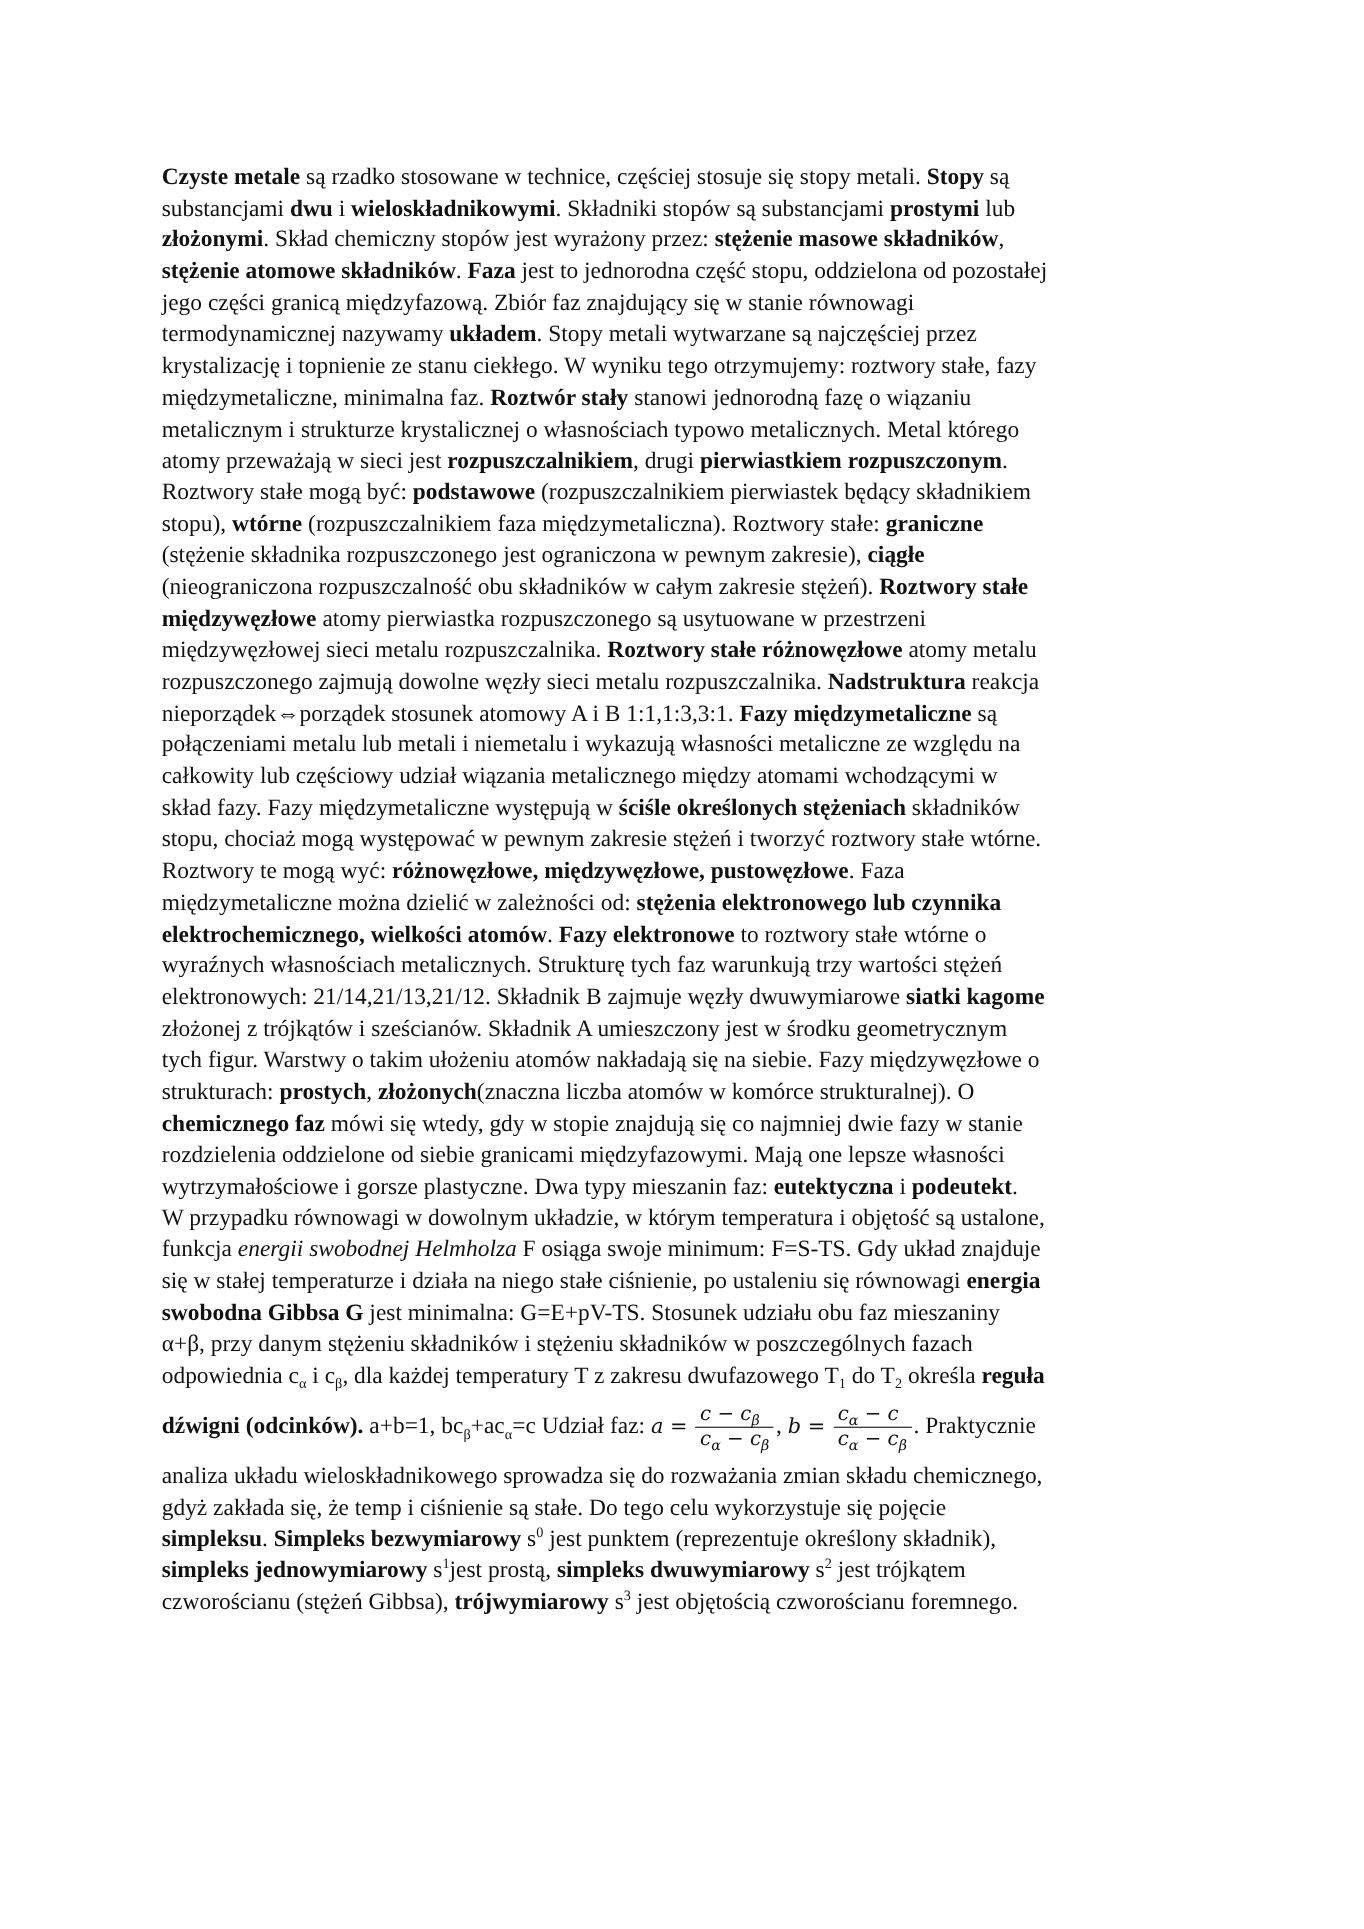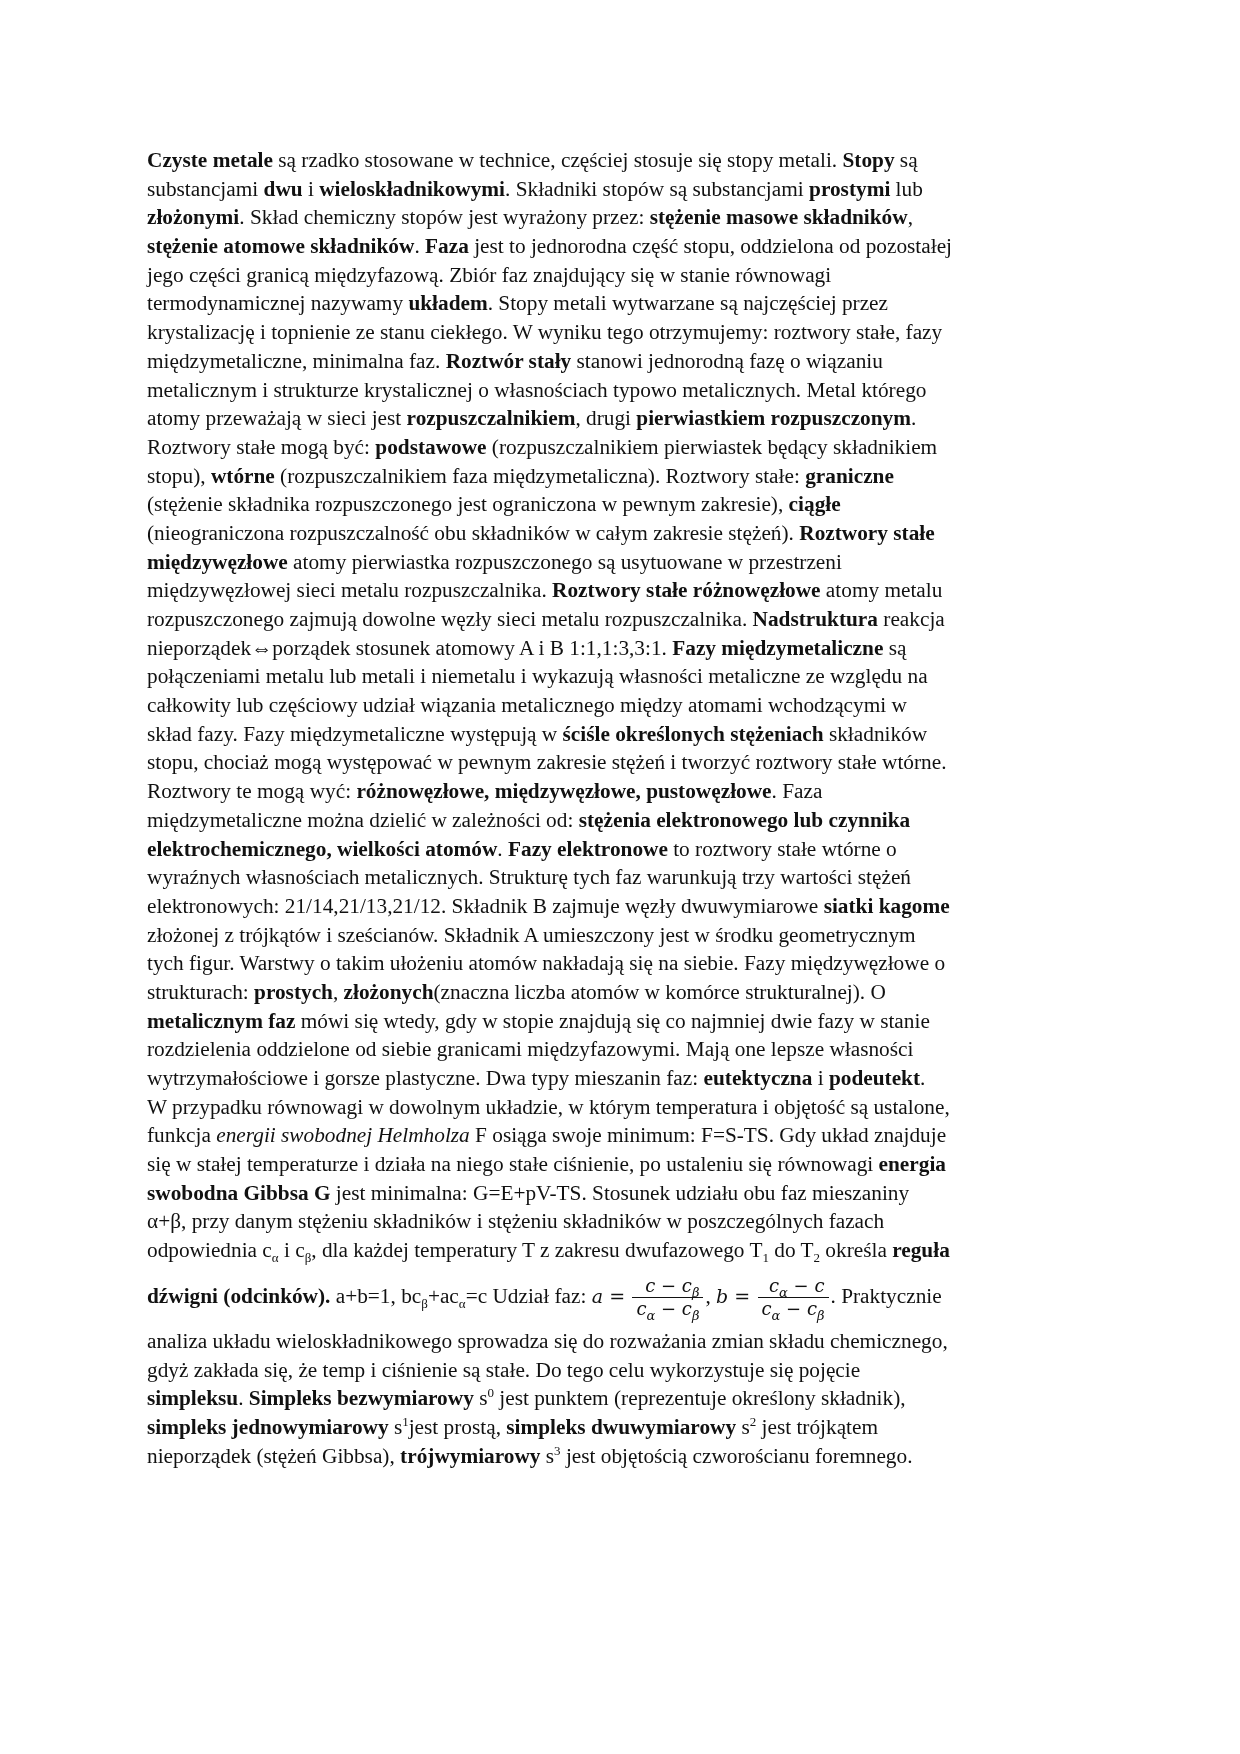--- a/index.html
+++ b/index.html
@@ -7,21 +7,21 @@
   .page {
     position: absolute; left: 147px; top: 146px; width: 950px;
     font-family: "Liberation Serif", "DejaVu Serif", serif;
     font-size: 21.3px; line-height: 28.7px; color: #111;
   }
   .line { white-space: nowrap; height: 28.7px; }
   .line.tall { height: 62px; line-height: 62px; }
   b { font-weight: bold; }
   i { font-style: italic; text-align: center; }
   .frac {
-    display: inline-block; vertical-align: middle; text-align: right;
+    display: inline-block; vertical-align: middle; text-align: left;
     font-family: "DejaVu Serif", serif; font-style: italic; font-size: 18px; line-height: 22px;
     margin: 0 2px;
   }
   .frac .num { display: block; border-bottom: 1.3px solid #111; padding: 0 4px; }
   .frac .den { display: block; padding: 0 4px; }
   .mathvar { font-family: "DejaVu Serif", serif; font-style: italic; font-size: 19px; }
   sub, sup { font-size: 13px; line-height: 0; }
 </style>
 </head>
 <body>
@@ -51,21 +51,21 @@
       <div class="line"><span>skład fazy. Fazy międzymetaliczne występują w </span><b>ściśle określonych stężeniach</b><span> składników</span></div>
       <div class="line"><span>stopu, chociaż mogą występować w pewnym zakresie stężeń i tworzyć roztwory stałe wtórne.</span></div>
       <div class="line"><span>Roztwory te mogą wyć: </span><b>różnowęzłowe, międzywęzłowe, pustowęzłowe</b><span>. Faza</span></div>
       <div class="line"><span>międzymetaliczne można dzielić w zależności od: </span><b>stężenia elektronowego lub czynnika</b></div>
       <div class="line"><b>elektrochemicznego, wielkości atomów</b><span>. </span><b>Fazy elektronowe</b><span> to roztwory stałe wtórne o</span></div>
       <div class="line"><span>wyraźnych własnościach metalicznych. Strukturę tych faz warunkują trzy wartości stężeń</span></div>
       <div class="line"><span>elektronowych: 21/14,21/13,21/12. Składnik B zajmuje węzły dwuwymiarowe </span><b>siatki kagome</b></div>
       <div class="line"><span>złożonej z trójkątów i sześcianów. Składnik A umieszczony jest w środku geometrycznym</span></div>
       <div class="line"><span>tych figur. Warstwy o takim ułożeniu atomów nakładają się na siebie. Fazy międzywęzłowe o</span></div>
       <div class="line"><span>strukturach: </span><b>prostych</b><span>, </span><b>złożonych</b><span>(znaczna liczba atomów w komórce strukturalnej). O</span></div>
-      <div class="line"><b>metalicznym faz</b><span> mówi się wtedy, gdy w stopie znajdują się co najmniej dwie fazy w stanie</span></div>
+      <div class="line"><b>chemicznego faz</b><span> mówi się wtedy, gdy w stopie znajdują się co najmniej dwie fazy w stanie</span></div>
       <div class="line"><span>rozdzielenia oddzielone od siebie granicami międzyfazowymi. Mają one lepsze własności</span></div>
       <div class="line"><span>wytrzymałościowe i gorsze plastyczne. Dwa typy mieszanin faz: </span><b>eutektyczna</b><span> i </span><b>podeutekt</b><span>.</span></div>
       <div class="line"><span>W przypadku równowagi w dowolnym układzie, w którym temperatura i objętość są ustalone,</span></div>
       <div class="line"><span>funkcja </span><i>energii swobodnej Helmholza</i><span> F osiąga swoje minimum: F=S-TS. Gdy układ znajduje</span></div>
       <div class="line"><span>się w stałej temperaturze i działa na niego stałe ciśnienie, po ustaleniu się równowagi </span><b>energia</b></div>
       <div class="line"><b>swobodna Gibbsa G</b><span> jest minimalna: G=E+pV-TS. Stosunek udziału obu faz mieszaniny</span></div>
       <div class="line"><span>α+β, przy danym stężeniu składników i stężeniu składników w poszczególnych fazach</span></div>
       <div class="line"><span>odpowiednia c</span><sub>α</sub><span> i c</span><sub>β</sub><span>, dla każdej temperatury T z zakresu dwufazowego T</span><sub>1</sub><span> do T</span><sub>2</sub><span> określa </span><b>reguła</b></div>
     </div>
 
@@ -81,15 +81,15 @@
       <span class="num"><span>c</span><sub>α</sub><span> − c</span></span>
       <span class="den"><span>c</span><sub>α</sub><span> − c</span><sub>β</sub></span>
     </span><span>. Praktycznie</span>
   </div>
 
   <div id="lines-after">
       <div class="line"><span>analiza układu wieloskładnikowego sprowadza się do rozważania zmian składu chemicznego,</span></div>
       <div class="line"><span>gdyż zakłada się, że temp i ciśnienie są stałe. Do tego celu wykorzystuje się pojęcie</span></div>
       <div class="line"><b>simpleksu</b><span>. </span><b>Simpleks bezwymiarowy</b><span> s</span><sup>0</sup><span> jest punktem (reprezentuje określony składnik),</span></div>
       <div class="line"><b>simpleks jednowymiarowy</b><span> s</span><sup>1</sup><span>jest prostą, </span><b>simpleks dwuwymiarowy</b><span> s</span><sup>2</sup><span> jest trójkątem</span></div>
-      <div class="line"><span>nieporządek (stężeń Gibbsa), </span><b>trójwymiarowy</b><span> s</span><sup>3</sup><span> jest objętością czworościanu foremnego.</span></div>
+      <div class="line"><span>czworościanu (stężeń Gibbsa), </span><b>trójwymiarowy</b><span> s</span><sup>3</sup><span> jest objętością czworościanu foremnego.</span></div>
     </div>
 </div>
 
 </body></html>

